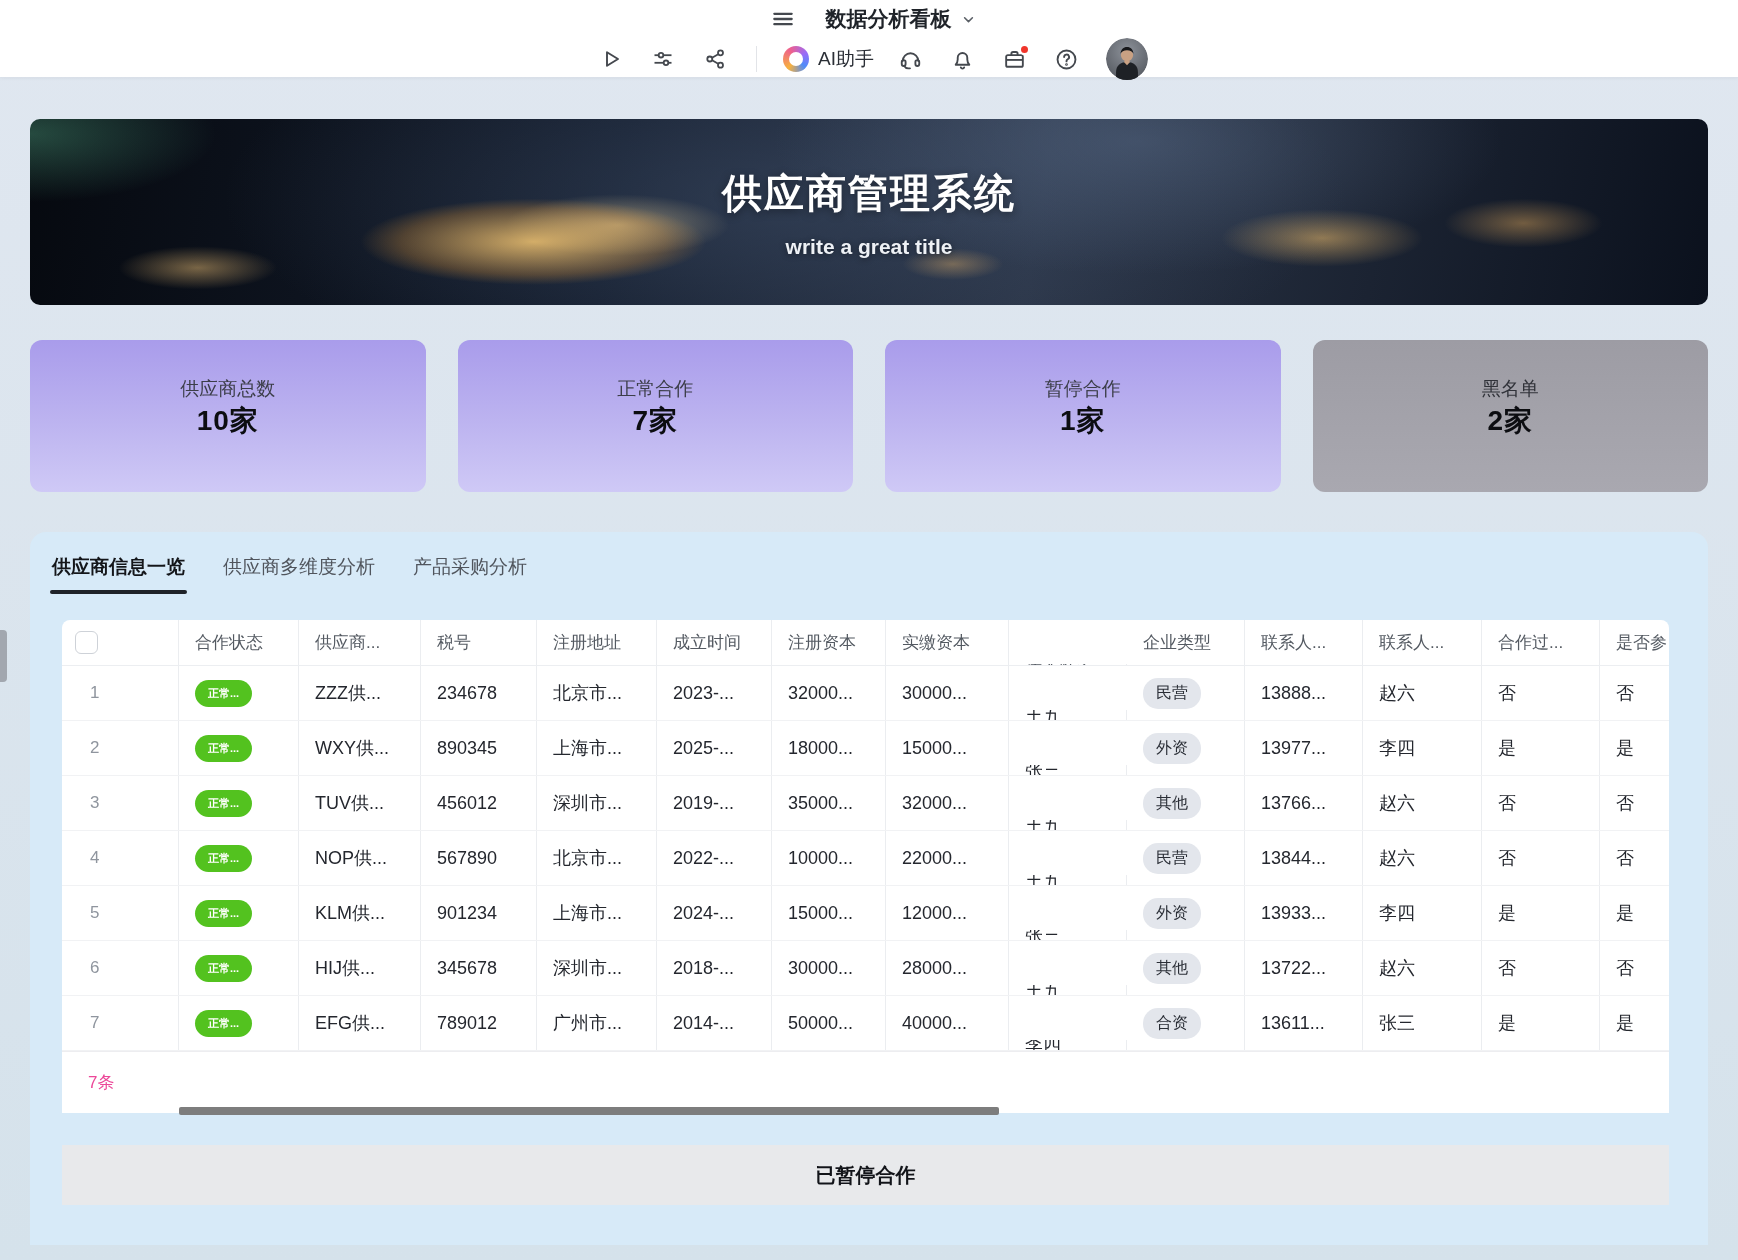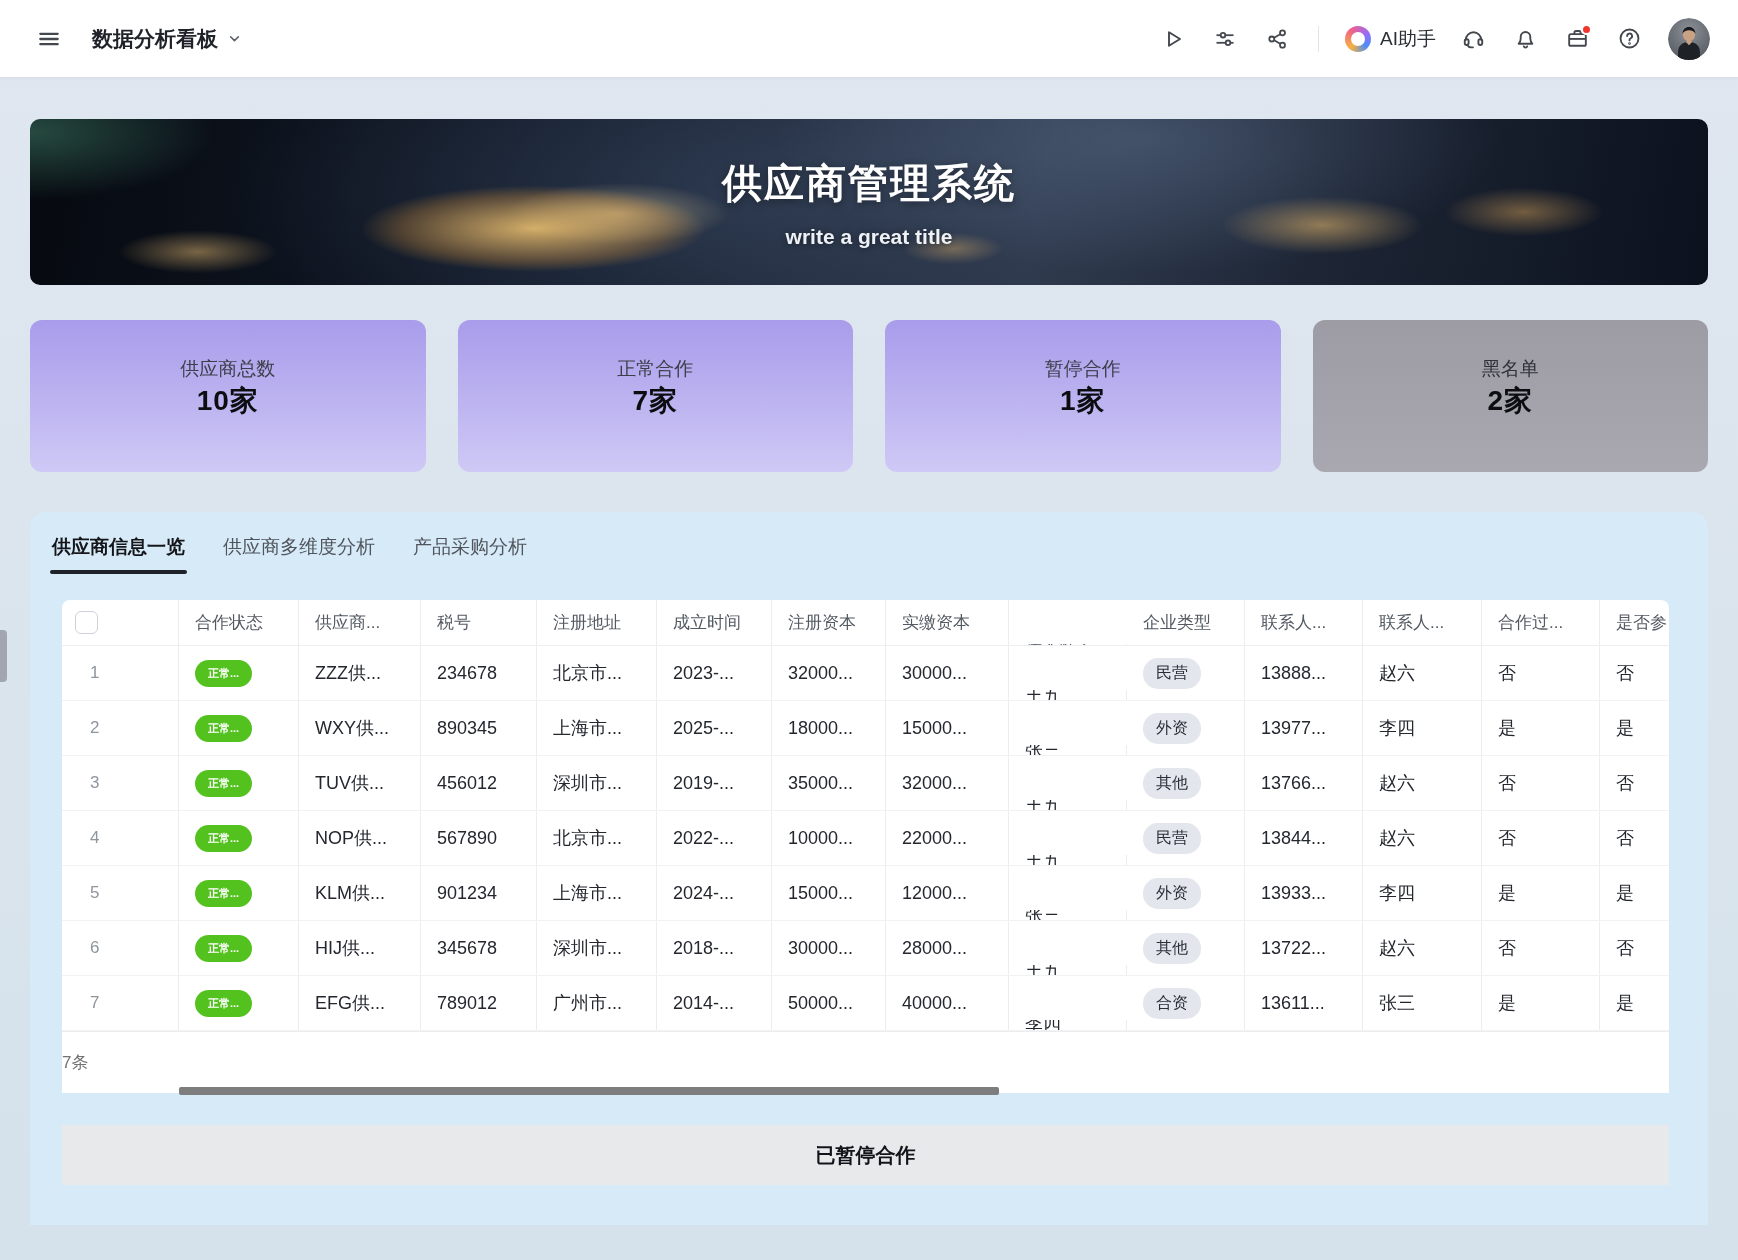--- a/index.html
+++ b/index.html
@@ -1,36 +1,36 @@
 <!DOCTYPE html>
 <html><head>
 <meta charset="utf-8">
 <style>
   * { margin:0; padding:0; box-sizing:border-box; }
   html,body { width:1738px; height:1260px; overflow:hidden; }
   body { font-family:"Liberation Sans","DejaVu Sans",sans-serif; background:linear-gradient(180deg,#e0e7f0 0%,#d5e2eb 100%); color:#1f2329; }
 
   
-  .topbar { height:77px; background:#fff; display:flex; align-items:center; justify-content:space-between; padding:0 28px 0 30px; box-shadow:0 1px 4px rgba(31,35,41,.06); position:relative; z-index:5; }
+  .topbar { height:77px; background:#fff; display:flex; align-items:center; justify-content:space-between; padding:0 28px 0 30px; box-shadow:0 1px 4px rgba(31,35,41,.06); position:relative; z-index:5;flex-direction:column; }
   .tb-left { display:flex; align-items:center; gap:24px; }
   .tb-title-group { display:flex; align-items:center; gap:8px; cursor:pointer; }
   .tb-title { font-size:21px; font-weight:700; color:#1f2329; }
   .icon-btn { width:38px; height:38px; display:flex; align-items:center; justify-content:center; border-radius:8px; cursor:pointer; position:relative; background:none; border:none; }
   .tb-right { display:flex; align-items:center; gap:14px; }
   .tb-divider { width:1px; height:26px; background:#e2e4e8; margin:0 8px; }
   .ai-group { display:flex; align-items:center; gap:9px; cursor:pointer; padding:0 4px; }
   .ai-logo { width:26px; height:26px; border-radius:50%; background:conic-gradient(from 220deg,#f7b13e,#ee5f8e 30%,#9a6bf7 55%,#4e8cf9 75%,#f7b13e); position:relative; }
   .ai-logo::after { content:""; position:absolute; inset:6px; background:#fff; border-radius:50%; }
   .ai-label { font-size:19px; color:#2b2f36; }
   .badge-dot { position:absolute; top:4px; right:4px; width:11px; height:11px; border-radius:50%; background:#f0352b; border:2px solid #fff; }
   .avatar { width:42px; height:42px; border-radius:50%; overflow:hidden; cursor:pointer; flex:none; margin-left:6px; }
 
   
   .content { padding:42px 30px 0; }
-  .banner { height:166px; border-radius:10px; position:relative; overflow:hidden; display:flex; flex-direction:column; align-items:center; justify-content:center; gap:14px;
+  .banner { height:186px; border-radius:10px; position:relative; overflow:hidden; display:flex; flex-direction:column; align-items:center; justify-content:center; gap:14px;
     background:
       radial-gradient(ellipse 240px 60px at 30% 66%, rgba(255,205,115,.8), rgba(255,170,60,.25) 55%, transparent 72%),
       radial-gradient(ellipse 160px 44px at 35% 57%, rgba(255,225,160,.5), transparent 70%),
       radial-gradient(ellipse 140px 40px at 77% 64%, rgba(255,200,110,.5), transparent 72%),
       radial-gradient(ellipse 110px 34px at 89% 56%, rgba(255,190,100,.4), transparent 72%),
       radial-gradient(ellipse 110px 30px at 10% 80%, rgba(255,205,125,.45), transparent 72%),
       radial-gradient(ellipse 70px 22px at 55% 78%, rgba(255,195,110,.35), transparent 72%),
       radial-gradient(ellipse 300px 110px at 0% 8%, rgba(110,225,175,.30), transparent 62%),
       radial-gradient(ellipse 520px 190px at 66% 12%, rgba(95,115,145,.45), transparent 70%),
       radial-gradient(ellipse 720px 250px at 45% 42%, rgba(62,78,104,.55), transparent 78%),
@@ -66,21 +66,21 @@
   .thead .cell { font-size:17px; color:#545a62; }
   .c0{width:117px; padding-left:13px;} .c1{width:120px;} .c2{width:122px;} .c3{width:116px;} .c4{width:120px;}
   .c5{width:115px;} .c6{width:114px;} .c7{width:123px;} .c8{width:118px;margin-top:44px;} .c9{width:118px;}
   .c10{width:118px;} .c11{width:119px;} .c12{width:118px;} .c13{width:120px; border-right:none;}
   .rownum { color:#8f959e; font-size:17px; padding-left:28px; }
   .checkbox { width:23px; height:23px; border:1.5px solid #ced2d8; border-radius:6px; background:#fff; cursor:pointer; }
   .pill { display:inline-flex; align-items:center; border-radius:15px; white-space:nowrap; }
   .pill.green { background:#53c21f; color:#fff; font-size:11px; font-weight:600; padding:6px 13px; }
   .pill.gray { background:#e3e6ec; color:#2a2e36; font-size:16px; padding:5px 13px; }
   .hscrollbar { position:absolute; left:117px; top:487px; width:820px; height:8px; background:#7d7d7d; border-radius:2px; cursor:grab; }
-  .tfooter { height:62px; display:flex; align-items:center; font-size:17px; color:#737373; border-top:1px solid #ededf0; }
+  .tfooter { height:62px; display:flex; align-items:center; padding-left:26px; font-size:17px; color:#ec4899; border-top:1px solid #ededf0; }
 
   
   .section2-title { margin:32px 39px 0 32px; height:60px; background:#e8e9eb; display:flex; align-items:center; justify-content:center; font-size:20px; font-weight:700; color:#121419; }
 
   
   .left-pill { position:fixed; left:0; top:630px; width:7px; height:52px; background:#a2a7af; border-radius:0 4px 4px 0; cursor:grab; }
 
   svg.ic { display:block; }
 </style>
 </head>

